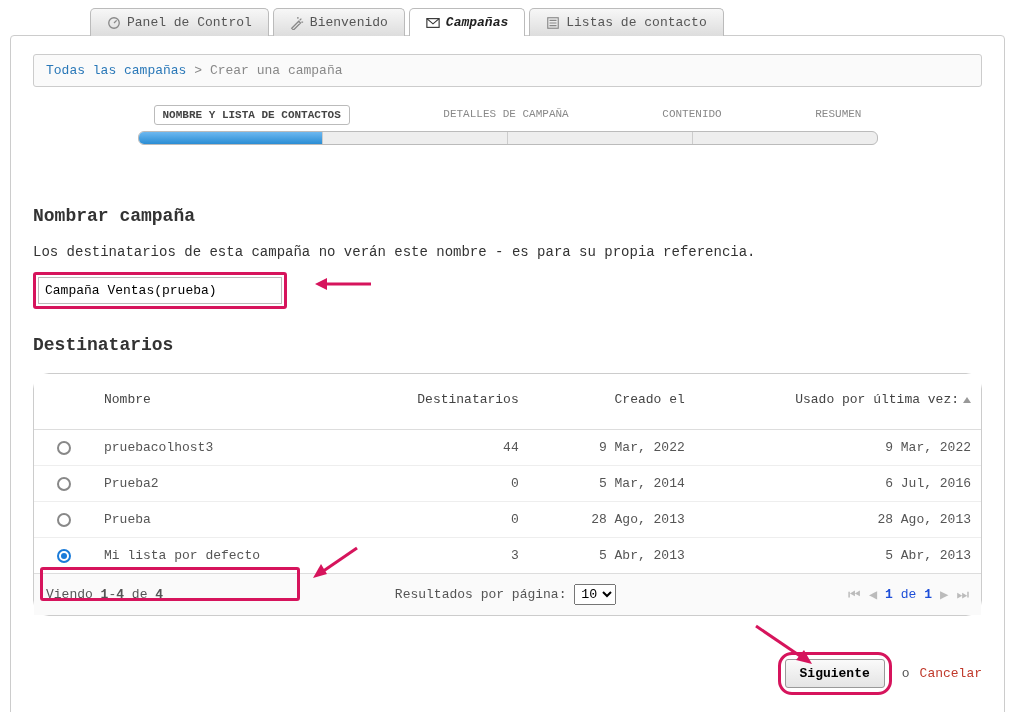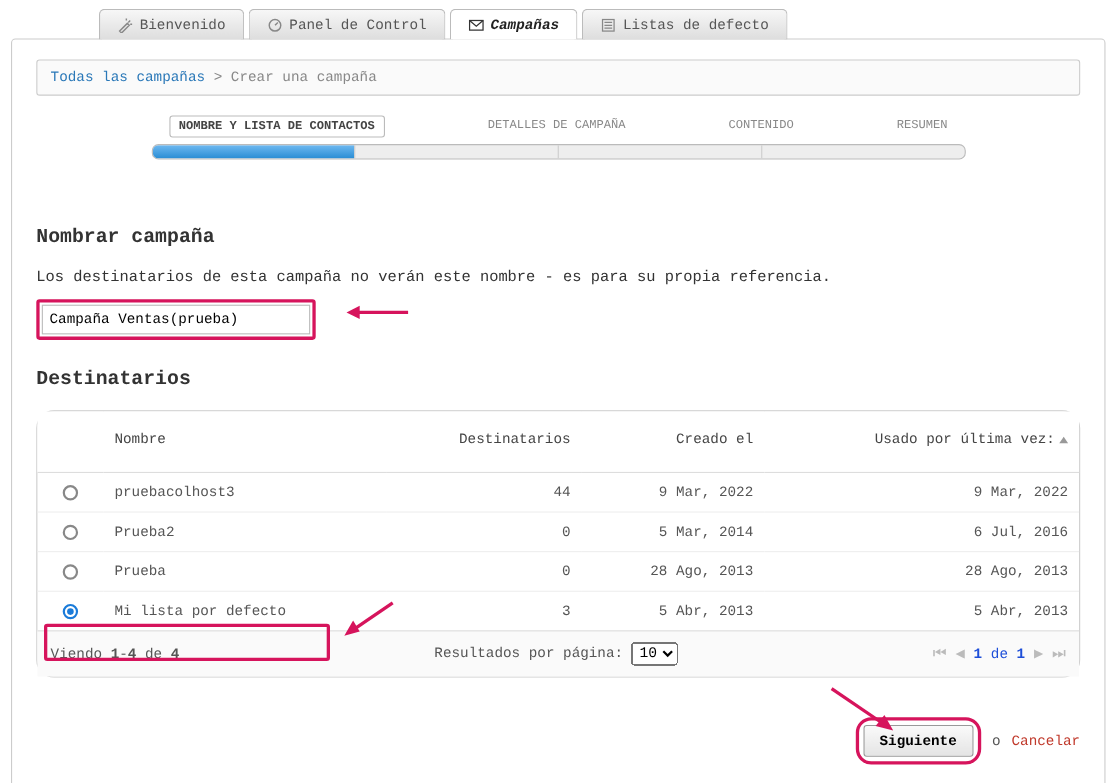--- a/index.html
+++ b/index.html
@@ -68,44 +68,44 @@
 
 .arrow{position:absolute;pointer-events:none;}
 </style>
 </head>
 <body>
 <div class="page">
 
 <div class="tabs">
   <div class="tab">
     <span class="ico"><svg viewBox="0 0 16 16">
-            <path d="M2 14 L10 6 L12 8 L4 16 Z M11 5 L13 3 M13 7 L15 7 M9 3 L9 1" stroke="#888" stroke-width="1.5" fill="none"></path>
-          </svg></span>
-    <span>Bienvenido</span>
-  </div>
-  <div class="tab">
-    <span class="ico"><svg viewBox="0 0 16 16">
             <circle cx="8" cy="8" r="6" stroke="#888" stroke-width="1.5" fill="none"></circle>
             <path d="M8 8 L11 5" stroke="#888" stroke-width="1.5"></path>
           </svg></span>
     <span>Panel de Control</span>
   </div>
+  <div class="tab">
+    <span class="ico"><svg viewBox="0 0 16 16">
+            <path d="M2 14 L10 6 L12 8 L4 16 Z M11 5 L13 3 M13 7 L15 7 M9 3 L9 1" stroke="#888" stroke-width="1.5" fill="none"></path>
+          </svg></span>
+    <span>Bienvenido</span>
+  </div>
   <div class="tab active">
     <span class="ico"><svg viewBox="0 0 16 16">
             <rect x="1" y="3" width="14" height="10" stroke="#333" stroke-width="1.3" fill="none"></rect>
             <path d="M1 3 L8 9 L15 3" stroke="#333" stroke-width="1.3" fill="none"></path>
           </svg></span>
     <span>Campañas</span>
   </div>
   <div class="tab">
     <span class="ico"><svg viewBox="0 0 16 16">
             <rect x="2" y="2" width="12" height="12" stroke="#888" stroke-width="1.3" fill="none"></rect>
             <path d="M4 5 H12 M4 8 H12 M4 11 H12" stroke="#888" stroke-width="1.3"></path>
           </svg></span>
-    <span>Listas de defecto</span>
+    <span>Listas de contacto</span>
   </div>
 </div>
 
 <div class="panel">
 
   <div class="breadcrumb">
     <a href="#">Todas las campañas</a>
     <span class="sep">&gt;</span>
     <span class="cur">Crear una campaña</span>
   </div>

